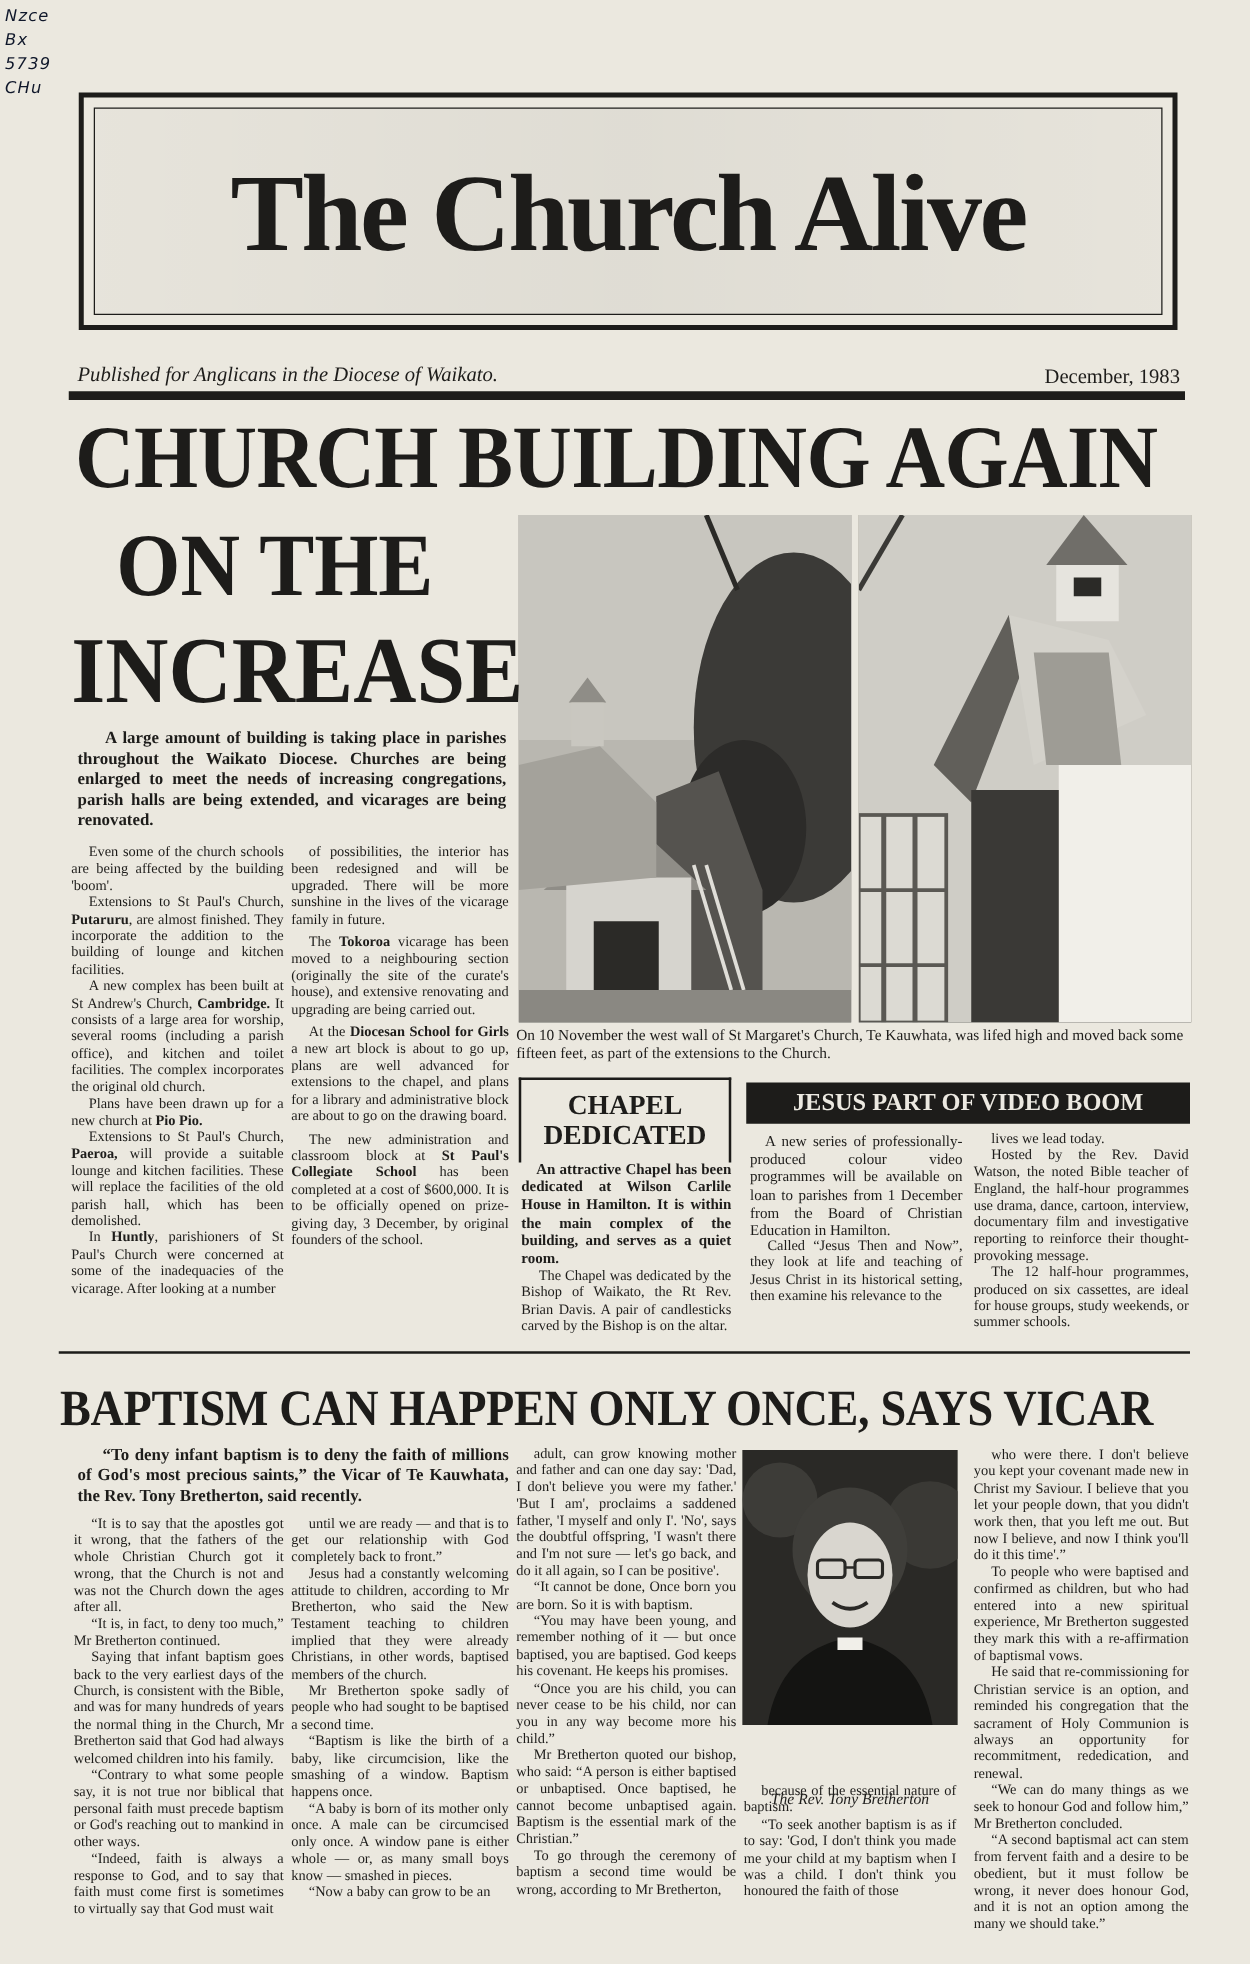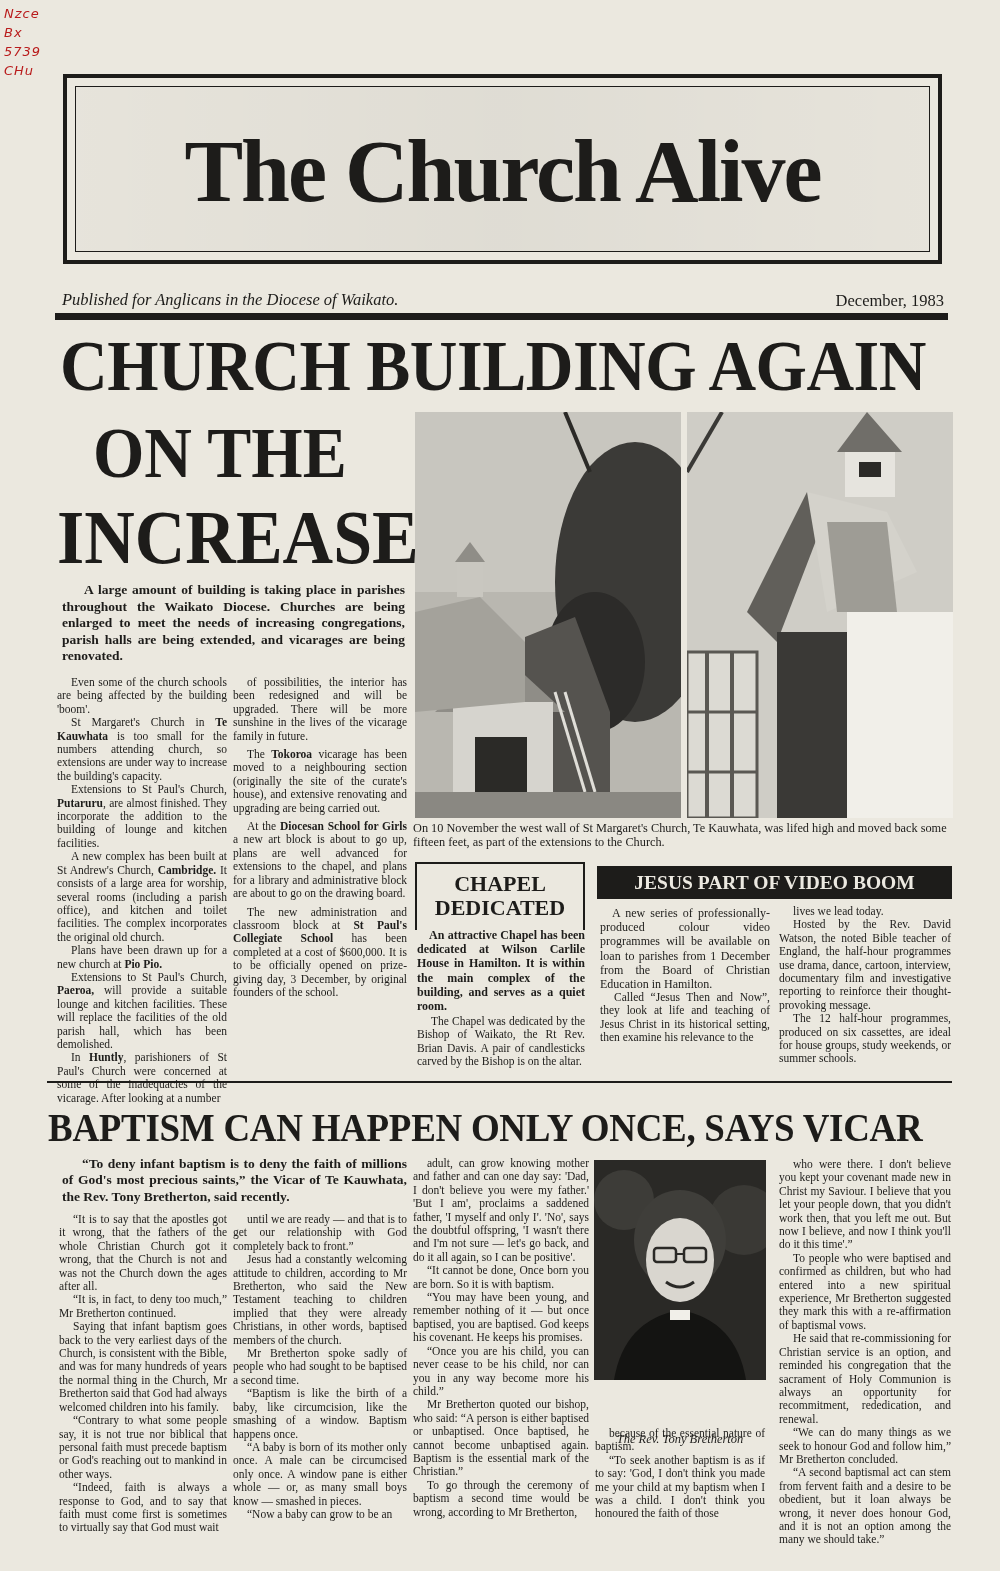--- a/index.html
+++ b/index.html
@@ -6,21 +6,21 @@
   body {
     width: 1000px; height: 1571px; overflow: hidden;
     background: #ebe8df;
     font-family: "Liberation Serif", "DejaVu Serif", serif;
     color: #1d1c1a;
     position: relative;
   }
   .abs { position: absolute; }
   .handwriting {
     left: 4px; top: 4px; width: 60px;
-    font-family: "DejaVu Sans", sans-serif; font-size: 13px; color: #b91c1c;
+    font-family: "DejaVu Sans", sans-serif; font-size: 13px; color: #0f172a;
     line-height: 19px; font-style: italic; letter-spacing: 1px;
   }
   .masthead-outer {
     left: 63px; top: 74px; width: 879px; height: 190px;
     border: 4px solid #1d1c1a; box-sizing: border-box;
   }
   .masthead-inner {
     position: absolute; left: 8px; top: 8px; right: 8px; bottom: 8px;
     border: 1.5px solid #1d1c1a;
     display: flex; align-items: center; justify-content: center;
@@ -134,21 +134,20 @@
 <div class="abs date">December, 1983</div>
 <div class="abs rule-thick"></div>
 
 <div class="abs headline-1">CHURCH BUILDING AGAIN</div>
 <div class="abs headline-2">ON THE</div>
 <div class="abs headline-3">INCREASE</div>
 <div class="abs lede">A large amount of building is taking place in parishes throughout the Waikato Diocese. Churches are being enlarged to meet the needs of increasing congregations, parish halls are being extended, and vicarages are being renovated.</div>
 
 <div class="abs col c1">
     <p>Even some of the church schools are being affected by the building 'boom'.</p>
-    <p>St Margaret's Church in <b>Te Kauwhata</b> is too small for the numbers attending church, so extensions are under way to increase the building's capacity.</p>
     <p>Extensions to St Paul's Church, <b>Putaruru</b>, are almost finished. They incorporate the addition to the building of lounge and kitchen facilities.</p>
     <p>A new complex has been built at St Andrew's Church, <b>Cambridge.</b> It consists of a large area for worship, several rooms (including a parish office), and kitchen and toilet facilities. The complex incorporates the original old church.</p>
     <p>Plans have been drawn up for a new church at <b>Pio Pio.</b></p>
     <p>Extensions to St Paul's Church, <b>Paeroa,</b> will provide a suitable lounge and kitchen facilities. These will replace the facilities of the old parish hall, which has been demolished.</p>
     <p>In <b>Huntly</b>, parishioners of St Paul's Church were concerned at some of the inadequacies of the vicarage. After looking at a number</p>
   </div>
 <div class="abs col c2">
     <p>of possibilities, the interior has been redesigned and will be upgraded. There will be more sunshine in the lives of the vicarage family in future.</p>
     <p>The <b>Tokoroa</b> vicarage has been moved to a neighbouring section (originally the site of the curate's house), and extensive renovating and upgrading are being carried out.</p>
     <p>At the <b>Diocesan School for Girls</b> a new art block is about to go up, plans are well advanced for extensions to the chapel, and plans for a library and administrative block are about to go on the drawing board.</p>
@@ -267,14 +266,14 @@
 <div class="abs portrait-caption">The Rev. Tony Bretherton</div>
 <div class="abs col b4">
     <p>because of the essential nature of baptism.</p>
     <p>“To seek another baptism is as if to say: 'God, I don't think you made me your child at my baptism when I was a child. I don't think you honoured the faith of those</p>
   </div>
 <div class="abs col b5">
     <p>who were there. I don't believe you kept your covenant made new in Christ my Saviour. I believe that you let your people down, that you didn't work then, that you left me out. But now I believe, and now I think you'll do it this time'.”</p>
     <p>To people who were baptised and confirmed as children, but who had entered into a new spiritual experience, Mr Bretherton suggested they mark this with a re-affirmation of baptismal vows.</p>
     <p>He said that re-commissioning for Christian service is an option, and reminded his congregation that the sacrament of Holy Communion is always an opportunity for recommitment, rededication, and renewal.</p>
     <p>“We can do many things as we seek to honour God and follow him,” Mr Bretherton concluded.</p>
-    <p>“A second baptismal act can stem from fervent faith and a desire to be obedient, but it loan always be wrong, it never does honour God, and it is not an option among the many we should take.”</p>
+    <p>“A second baptismal act can stem from fervent faith and a desire to be obedient, but it must follow be wrong, it never does honour God, and it is not an option among the many we should take.”</p>
   </div>
 
 </body></html>

